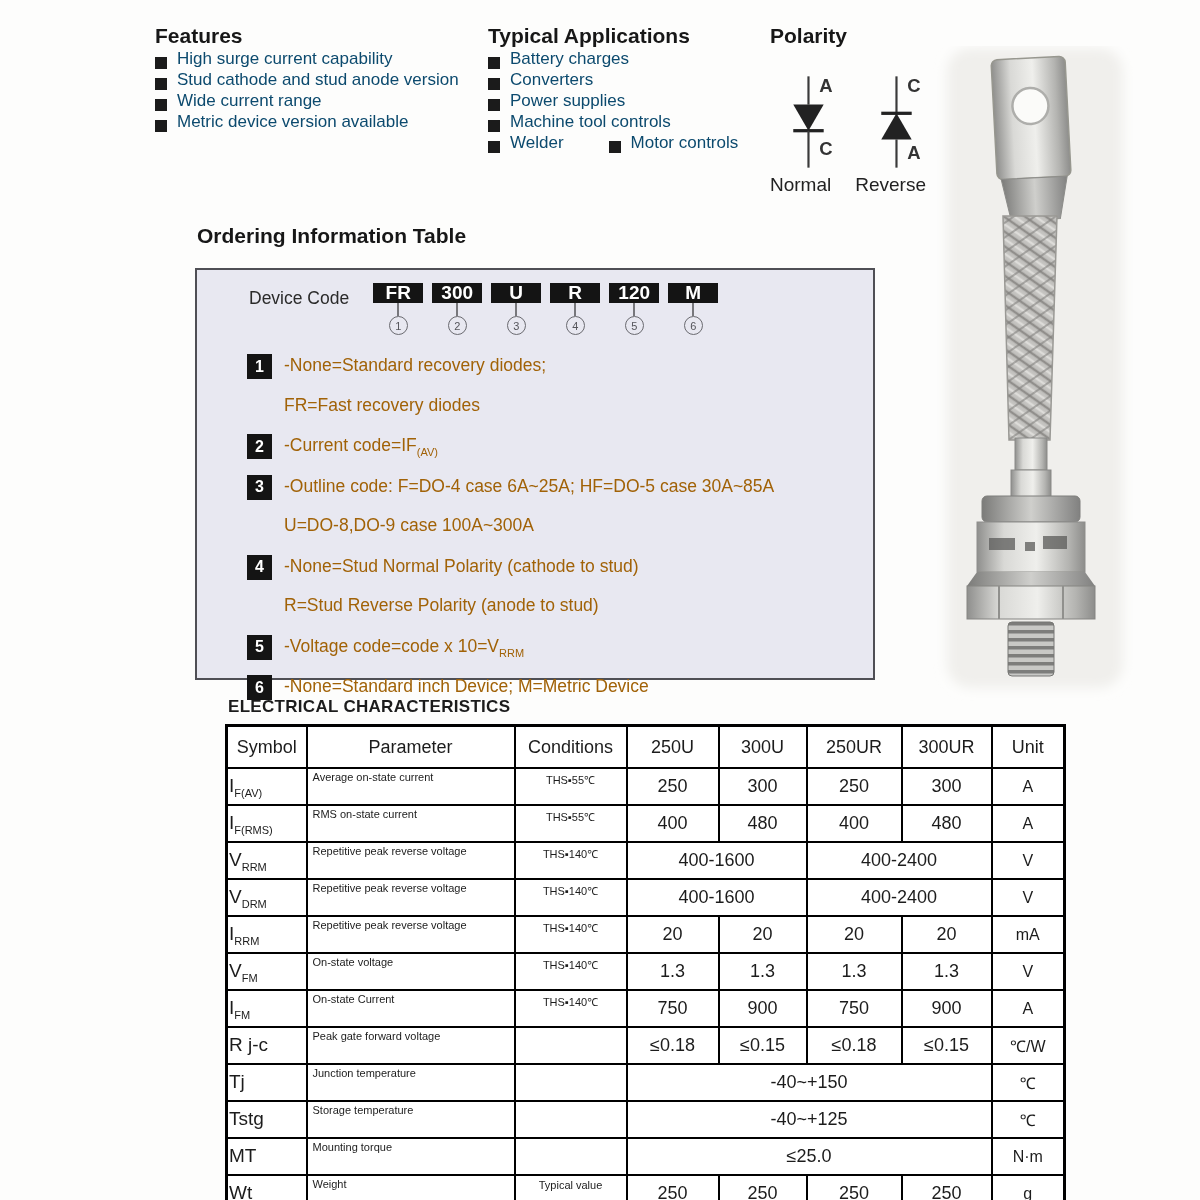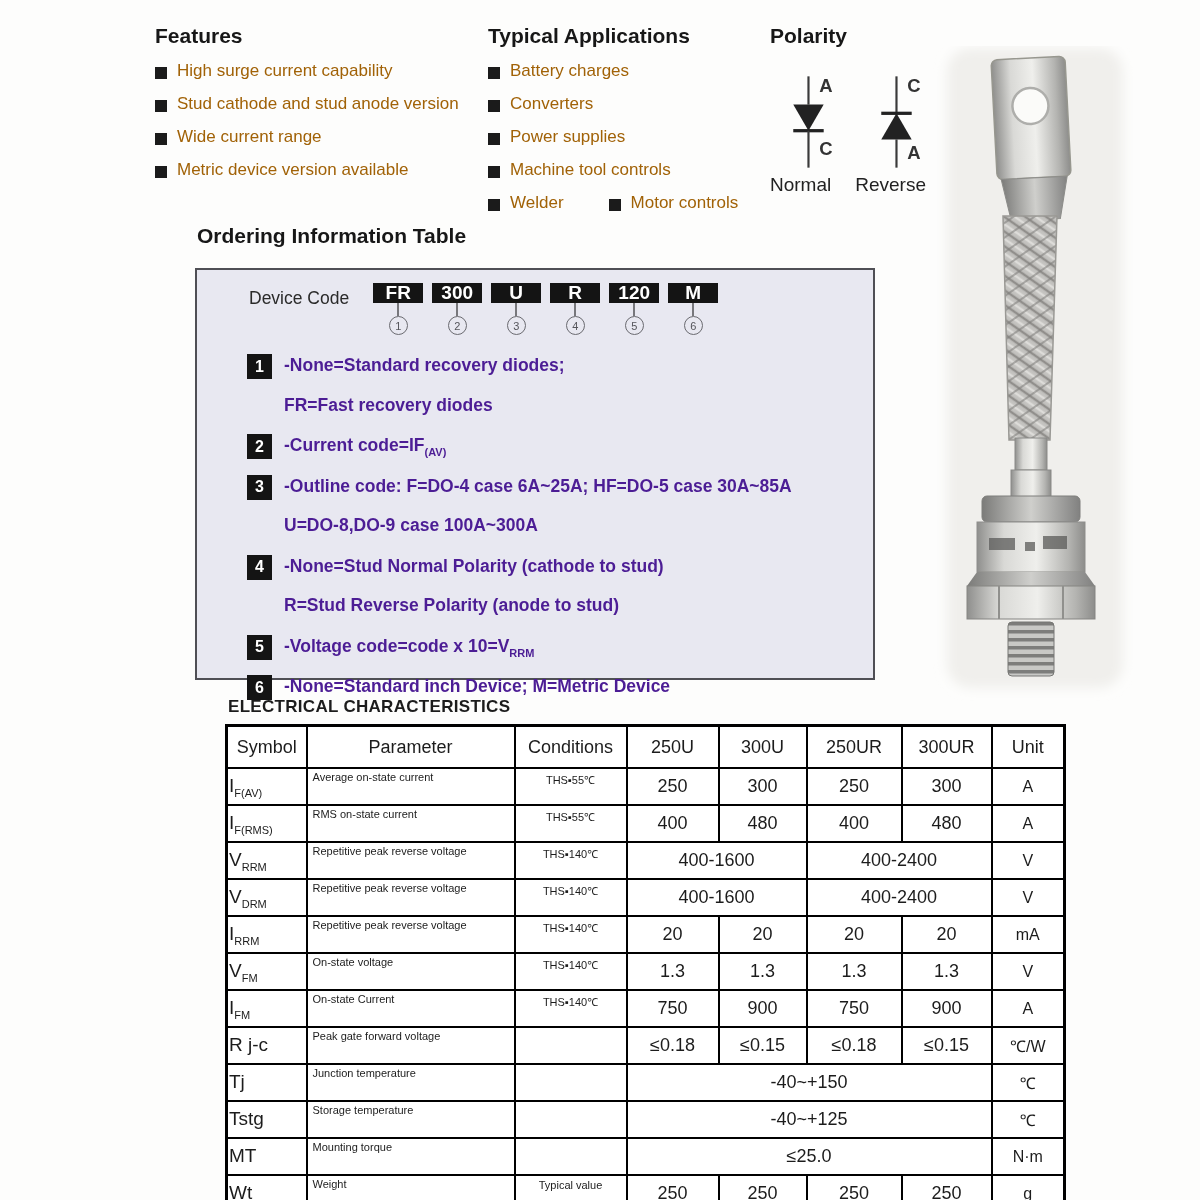--- a/index.html
+++ b/index.html
@@ -3,21 +3,21 @@
 <meta charset="utf-8">
 <style>
   html,body{margin:0;padding:0;background:#ffffff;}
   .page{
     position:relative;width:1200px;height:1200px;background:#fdfdfc;
     font-family:"Liberation Sans",sans-serif;color:#1c1c1c;overflow:hidden;
   }
   .sec-title{font-size:21px;font-weight:bold;color:#171717;}
   
   .blist{position:absolute;}
-  .blist .row{display:flex;align-items:center;margin-top:13px;font-size:17px;color:#a16207;}
+  .blist .row{display:flex;align-items:flex-end;margin-top:1px;font-size:17px;color:#0c4a6e;}
   .sq{width:12px;height:12px;background:#1b1b1b;flex:none;margin:4px 10px 0 0;}
   
   .pol-figs{display:flex;gap:18px;margin-top:24px;margin-left:10px;}
   .pol-labels{display:flex;gap:24px;margin-top:2px;font-size:19px;color:#222;}
   
   .ord-box{
     position:absolute;left:195px;top:268px;width:680px;height:412px;
     background:#e8e8f1;border:2px solid #4f4f55;box-sizing:border-box;padding-top:13px;
   }
   .dev-row{display:flex;align-items:flex-start;padding-left:52px;}
@@ -26,21 +26,21 @@
   .code-unit{display:flex;flex-direction:column;align-items:center;}
   .code-box{background:#141414;color:#fff;font-weight:bold;font-size:19px;
     height:20px;min-width:32px;padding:0 9px;display:flex;align-items:center;justify-content:center;}
   .code-line{width:1.5px;height:13px;background:#77777c;}
   .code-circle{width:17px;height:17px;border:1.5px solid #6a6a70;border-radius:50%;
     font-size:11px;color:#55555b;display:flex;align-items:center;justify-content:center;}
   .ord-items{padding:14px 0 0 50px;}
   .ord-item{display:flex;margin-bottom:1px;}
   .ord-num{width:25px;height:25px;background:#141414;color:#fff;font-weight:bold;font-size:16px;
     display:flex;align-items:center;justify-content:center;flex:none;margin:5px 12px 0 0;}
-  .ord-lines{font-size:17.5px;color:#4c1d95;line-height:33px;font-weight:bold;}
+  .ord-lines{font-size:17.5px;color:#a16207;line-height:33px;}
   sub{font-size:11px;}
   
   .tbl-title{position:absolute;left:228px;top:697px;font-size:17px;font-weight:bold;letter-spacing:.3px;}
   table.elec{position:absolute;left:225px;top:724px;border-collapse:collapse;table-layout:fixed;
     width:838px;background:#fff;}
   table.elec{border:3px solid #000;}
   table.elec th,table.elec td{border:2px solid #000;overflow:hidden;}
   table.elec th{font-size:18px;font-weight:normal;height:38px;text-align:center;}
   td.sym{font-size:19px;text-align:left;height:33px;}
   td.param{font-size:11px;text-align:left;vertical-align:top;padding:2px 0 0 5px;margin-left:27px;}

